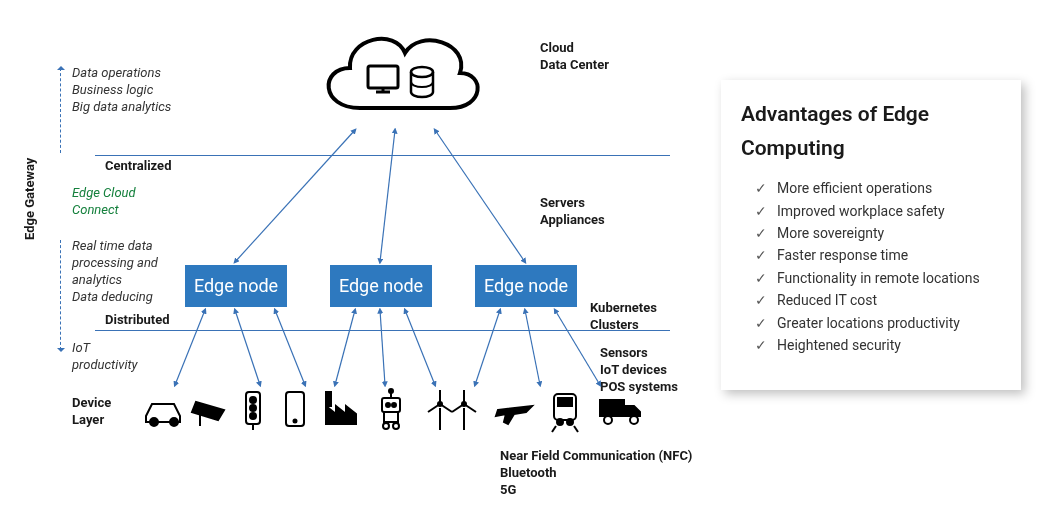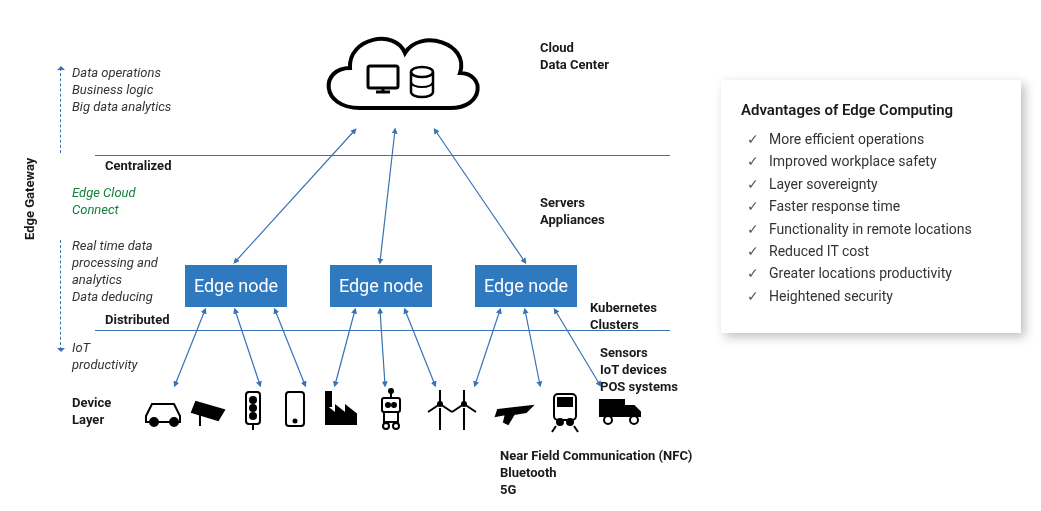--- a/index.html
+++ b/index.html
@@ -10,22 +10,22 @@
 .red{color:#15803d}
 .gray{color:#333}
 
 .vert-label{transform:rotate(-90deg);transform-origin:left top}
 
 .tier-line{position:absolute;height:1px;background:#3a72b6}
 
 .edge-node{position:absolute;width:100px;height:40px;background:#2e79bf;border:1px solid #2e79bf;display:flex;align-items:center;justify-content:center;color:#fff;font-size:18px}
 
 .adv-box{position:absolute;right:20px;top:80px;width:260px;padding:18px 20px 22px 20px;background:#fff;box-shadow:4px 4px 10px rgba(0,0,0,.25);font-size:14px;line-height:1.6}
-.adv-box h3{margin:0 0 6px 0;font-weight:600;font-size:15px}
-.adv-box ul{list-style:none;margin:4px;padding:0}
+.adv-box h3{margin:0 0 6px 0;font-weight:600;font-size:21px}
+.adv-box ul{list-style:none;margin:12px;padding:0}
 .adv-box li{position:relative;padding-left:24px;color:#333}
 .adv-box li::before{content:"✓";position:absolute;left:2px;top:0;color:#555}
 
 svg.icon{overflow:visible}
 
 .dash-arrow{position:absolute;width:0;border-left:1px dashed #3a72b6}
 .dash-arrow::before,.dash-arrow::after{content:"";position:absolute;left:-4px;border:4px solid transparent}
 .dash-arrow.up::before{top:-6px;border-bottom-color:#3a72b6}
 .dash-arrow.down::after{bottom:-6px;border-top-color:#3a72b6}
 </style>
@@ -200,20 +200,20 @@
 
 <div class="abs bold" style="left:500px;top:448px;white-space:pre">Near Field Communication (NFC)
 Bluetooth
 5G</div>
 
 <div class="adv-box">
   <h3>Advantages of Edge Computing</h3>
   <ul>
       <li>More efficient operations</li>
       <li>Improved workplace safety</li>
-      <li>Layer sovereignty</li>
+      <li>More sovereignty</li>
       <li>Faster response time</li>
       <li>Functionality in remote locations</li>
       <li>Reduced IT cost</li>
       <li>Greater locations productivity</li>
       <li>Heightened security</li>
     </ul>
 </div>
 
 </body></html>

